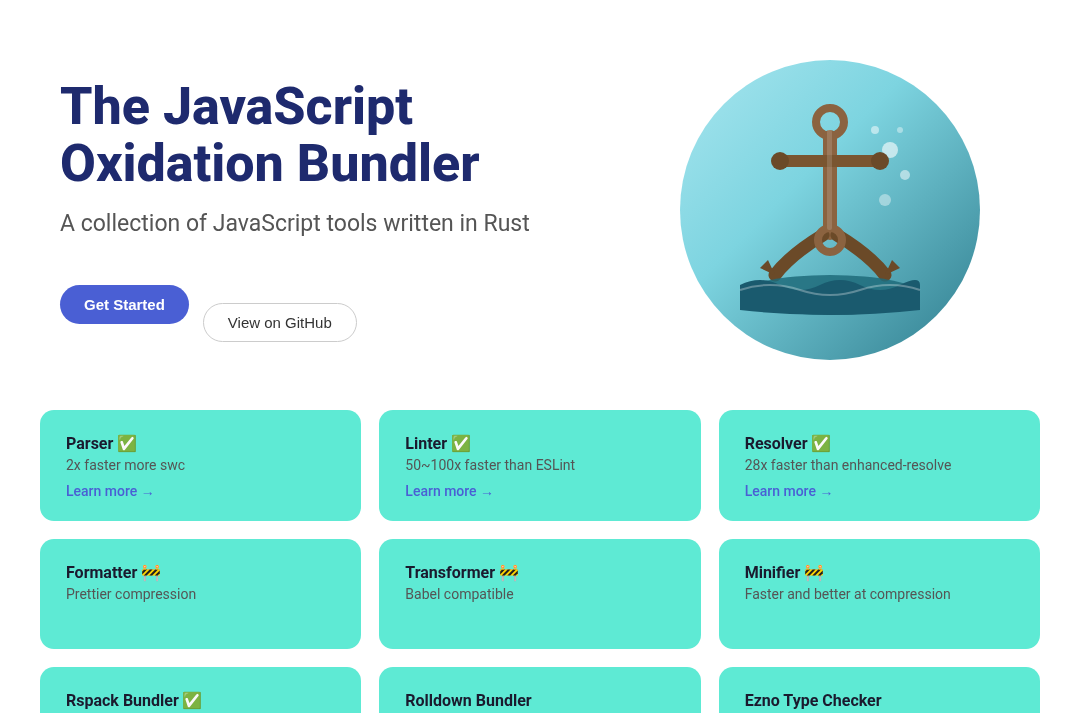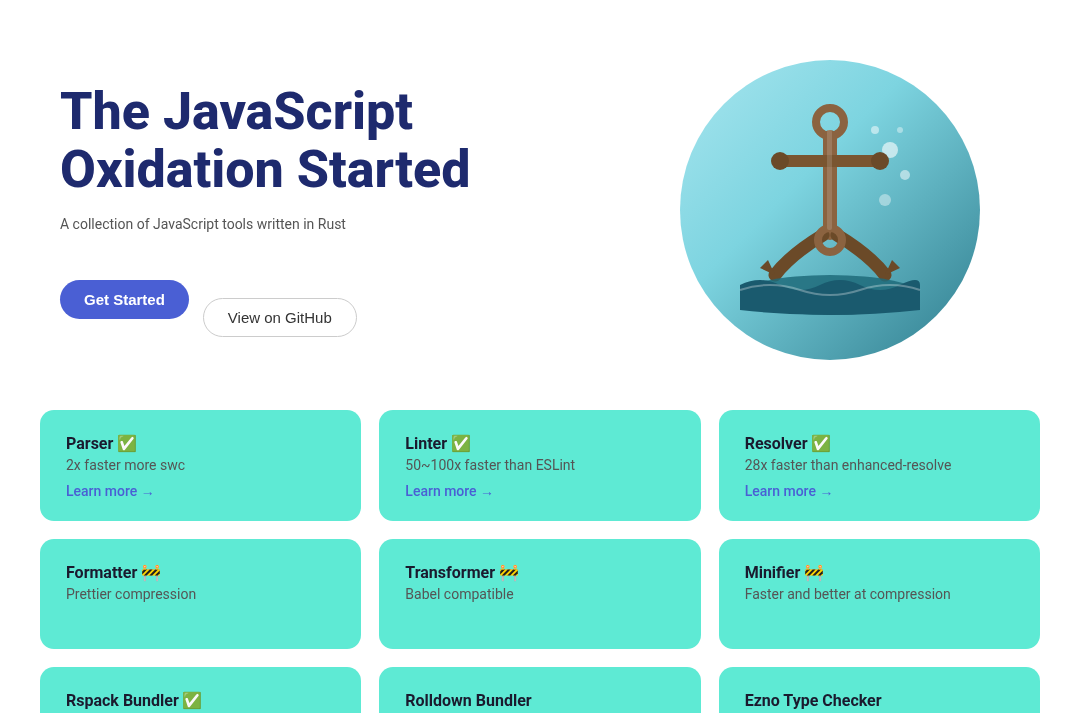--- a/index.html
+++ b/index.html
@@ -31,21 +31,21 @@
 
     .hero-title {
       font-size: 52px;
       font-weight: 800;
       color: #1e2a6e;
       line-height: 1.1;
       margin-bottom: 18px;
     }
 
     .hero-subtitle {
-      font-size: 14px;
+      font-size: 23px;
       color: #555;
       margin-bottom: 30px;
       font-weight: 400;
     }
 
     .hero-buttons {
       display: flex;
       gap: 14px;
       align-items: center;
     }
@@ -136,21 +136,21 @@
       gap: 4px;
       text-decoration: none;
       margin-top: 6px;
     }
   </style>
 </head>
 <body>
 
 <div class="hero-section">
   <div class="hero-content">
-    <h1 class="hero-title">The JavaScript Oxidation Started</h1>
+    <h1 class="hero-title">The JavaScript Oxidation Bundler</h1>
     <p class="hero-subtitle">A collection of JavaScript tools written in Rust</p>
     <div class="hero-buttons">
       <button class="btn-primary">Get Started</button>
       <button class="btn-secondary">View on GitHub</button>
     </div>
   </div>
 
   <div class="hero-image-container">
 
     <svg class="anchor-svg" viewBox="0 0 200 220" xmlns="http://www.w3.org/2000/svg">

